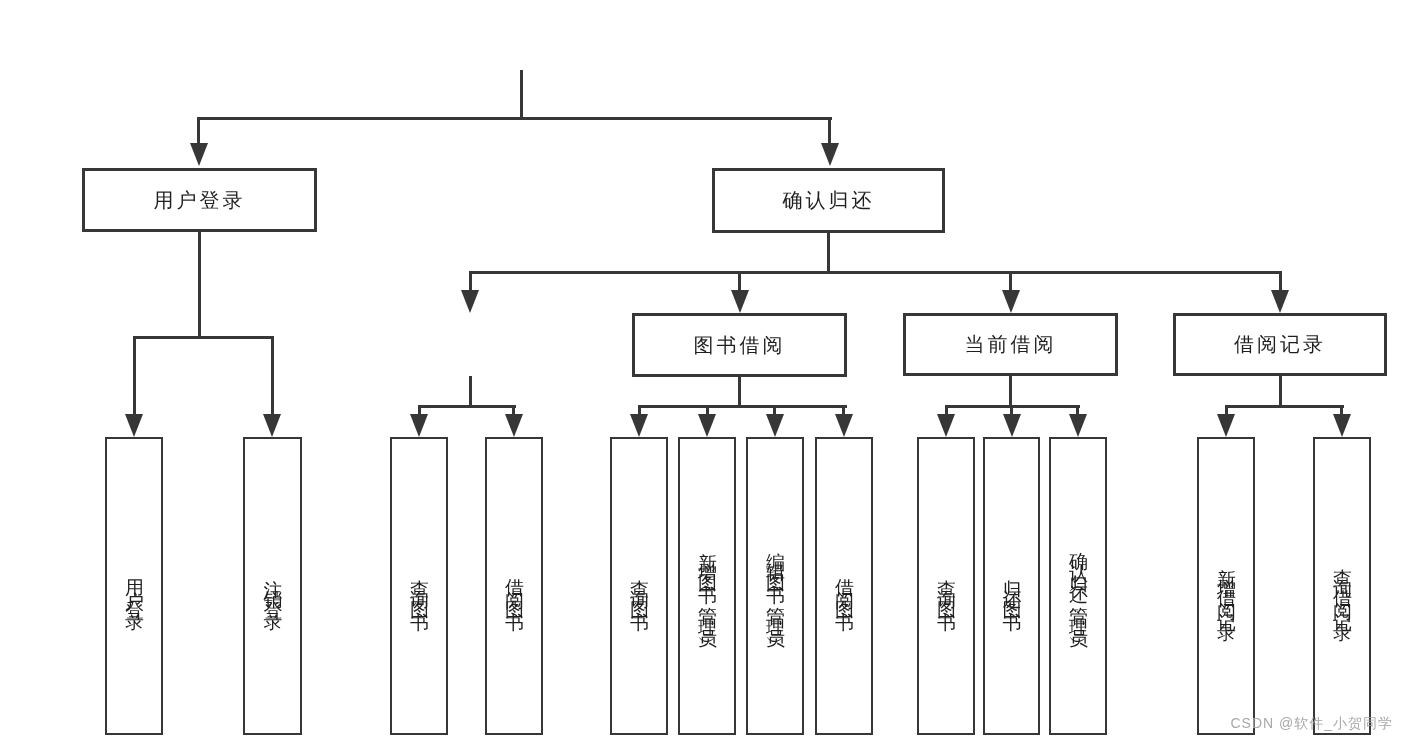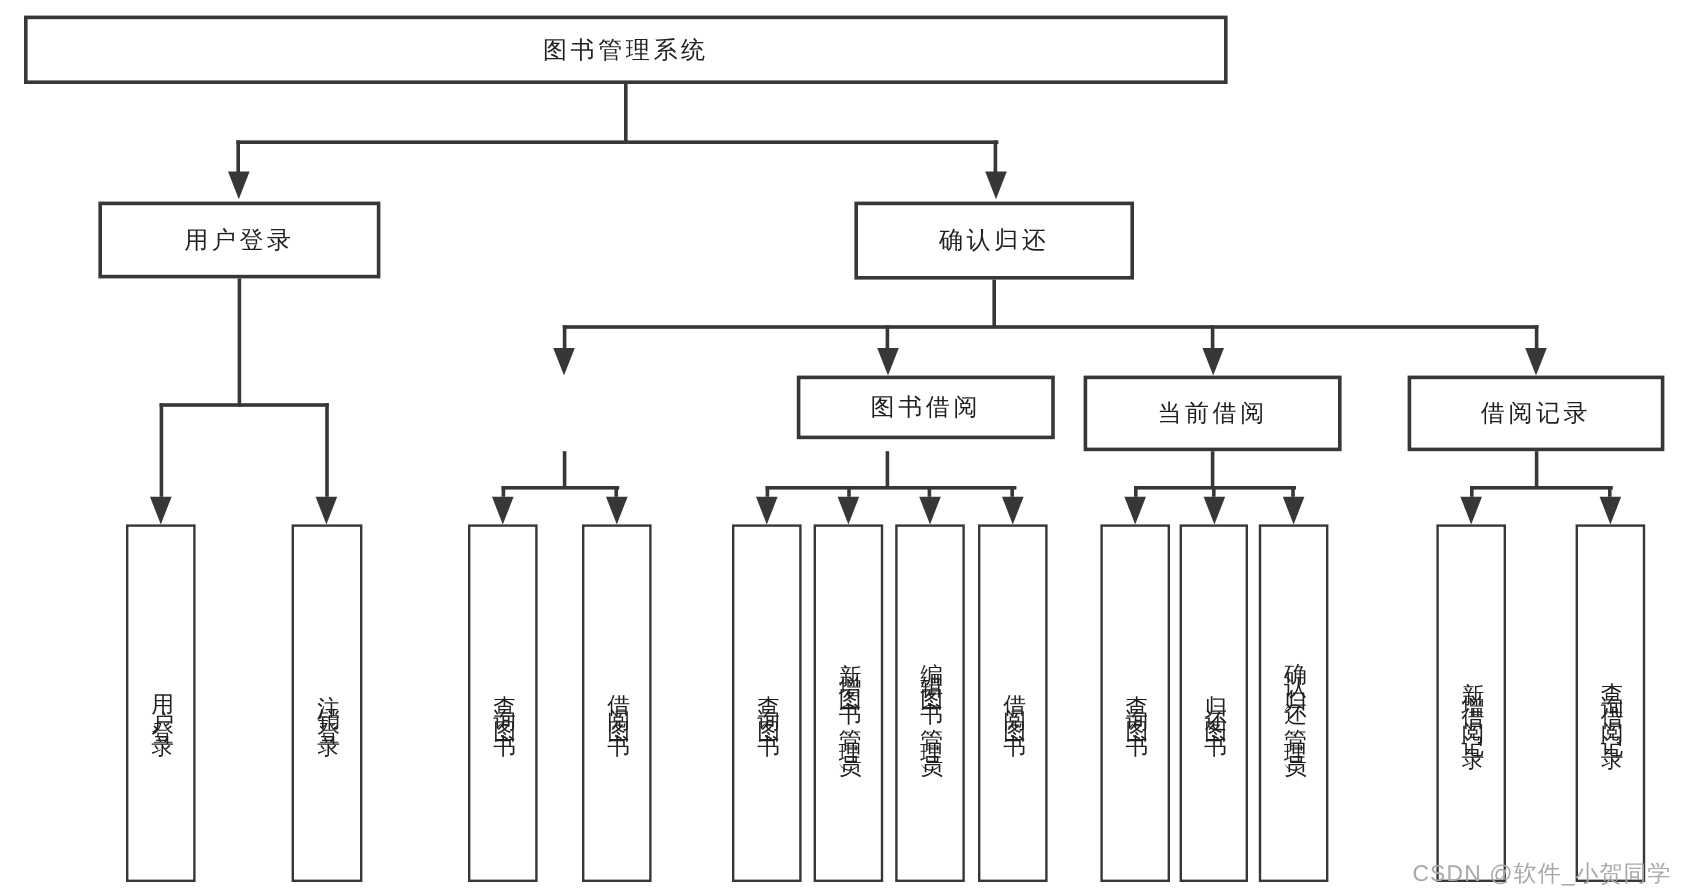--- a/index.html
+++ b/index.html
@@ -39,35 +39,32 @@
   .arrow{
     position:absolute;
     width:0;height:0;
     border-left:9px solid transparent;
     border-right:9px solid transparent;
     border-top:23px solid var(--line);
   }
   .watermark{
     position:absolute;
     top:715px;right:12px;
-    font-size:19px;
+    font-size:14px;
     color:var(--watermark);
     z-index:5;
     letter-spacing:1px;
     white-space:nowrap;
   }
 </style>
 </head>
 <body>
 
 <div class="stage">
 
-  <div class="box hbox" style="left:20px;top:13px;width:1003px;height:57px;">
-    <span>图书管理系统</span>
-  </div>
 
   <div class="line" style="left:520px;top:70px;width:3px;height:49px;"></div>
   <div class="line" style="left:197px;top:117px;width:635px;height:3px;"></div>
   <div class="line" style="left:197px;top:117px;width:3px;height:28px;"></div>
   <div class="arrow" style="left:190px;top:143px;"></div>
   <div class="line" style="left:828px;top:117px;width:3px;height:28px;"></div>
   <div class="arrow" style="left:821px;top:143px;"></div>
 
   <div class="box hbox" style="left:82px;top:168px;width:235px;height:64px;">
     <span>用户登录</span>
@@ -87,21 +84,21 @@
   <div class="line" style="left:469px;top:271px;width:813px;height:3px;"></div>
   <div class="line" style="left:469px;top:271px;width:3px;height:19px;"></div>
   <div class="arrow" style="left:461px;top:290px;"></div>
   <div class="line" style="left:738px;top:271px;width:3px;height:19px;"></div>
   <div class="arrow" style="left:731px;top:290px;"></div>
   <div class="line" style="left:1009px;top:271px;width:3px;height:19px;"></div>
   <div class="arrow" style="left:1002px;top:290px;"></div>
   <div class="line" style="left:1279px;top:271px;width:3px;height:19px;"></div>
   <div class="arrow" style="left:1271px;top:290px;"></div>
 
-  <div class="box hbox" style="left:664px;top:313px;width:215px;height:53px;">
+  <div class="box hbox" style="left:632px;top:313px;width:215px;height:64px;">
     <span>图书借阅</span>
   </div>
   <div class="box hbox" style="left:903px;top:313px;width:215px;height:63px;">
     <span>当前借阅</span>
   </div>
   <div class="box hbox" style="left:1173px;top:313px;width:214px;height:63px;">
     <span>借阅记录</span>
   </div>
 
   <div class="line" style="left:469px;top:376px;width:3px;height:31px;"></div>

